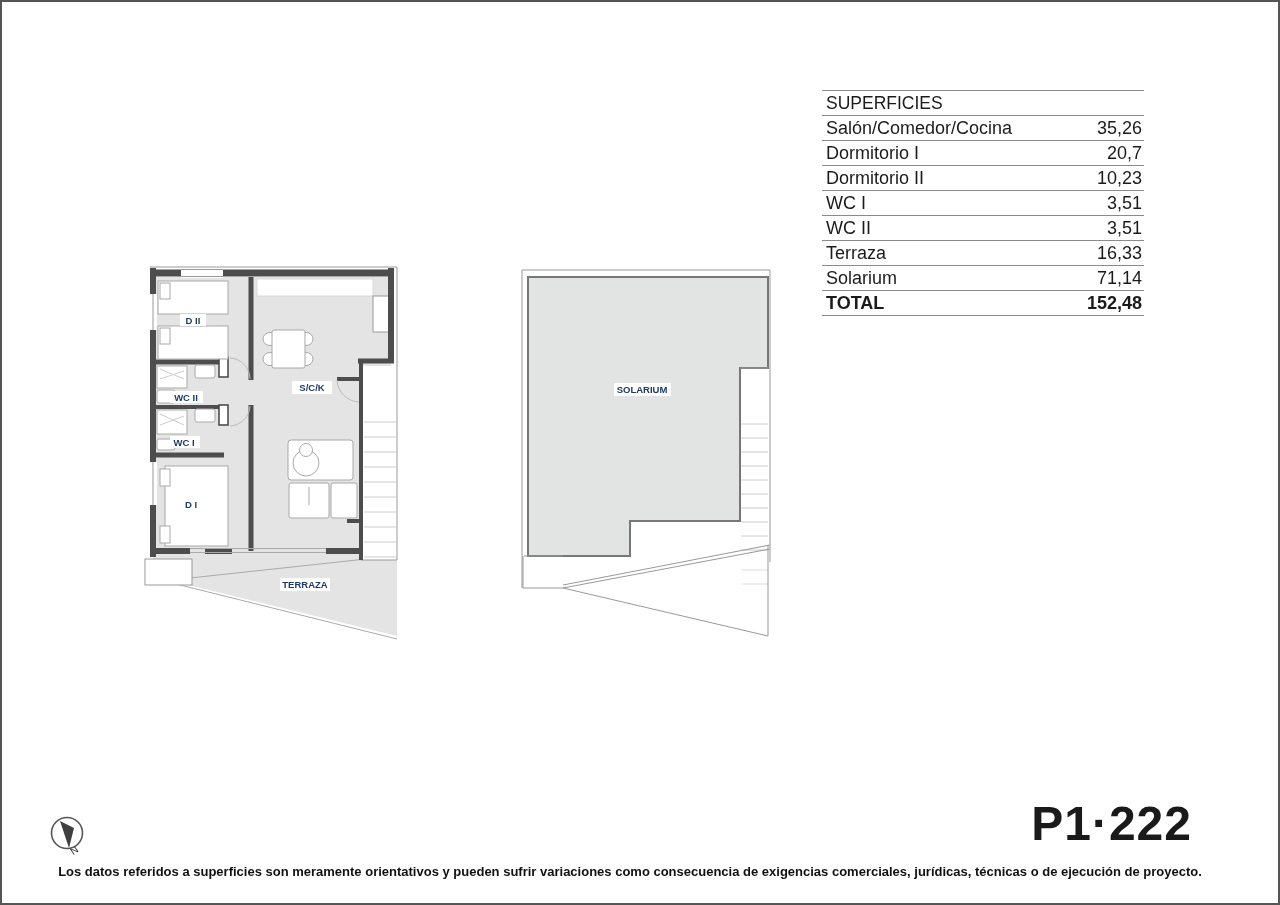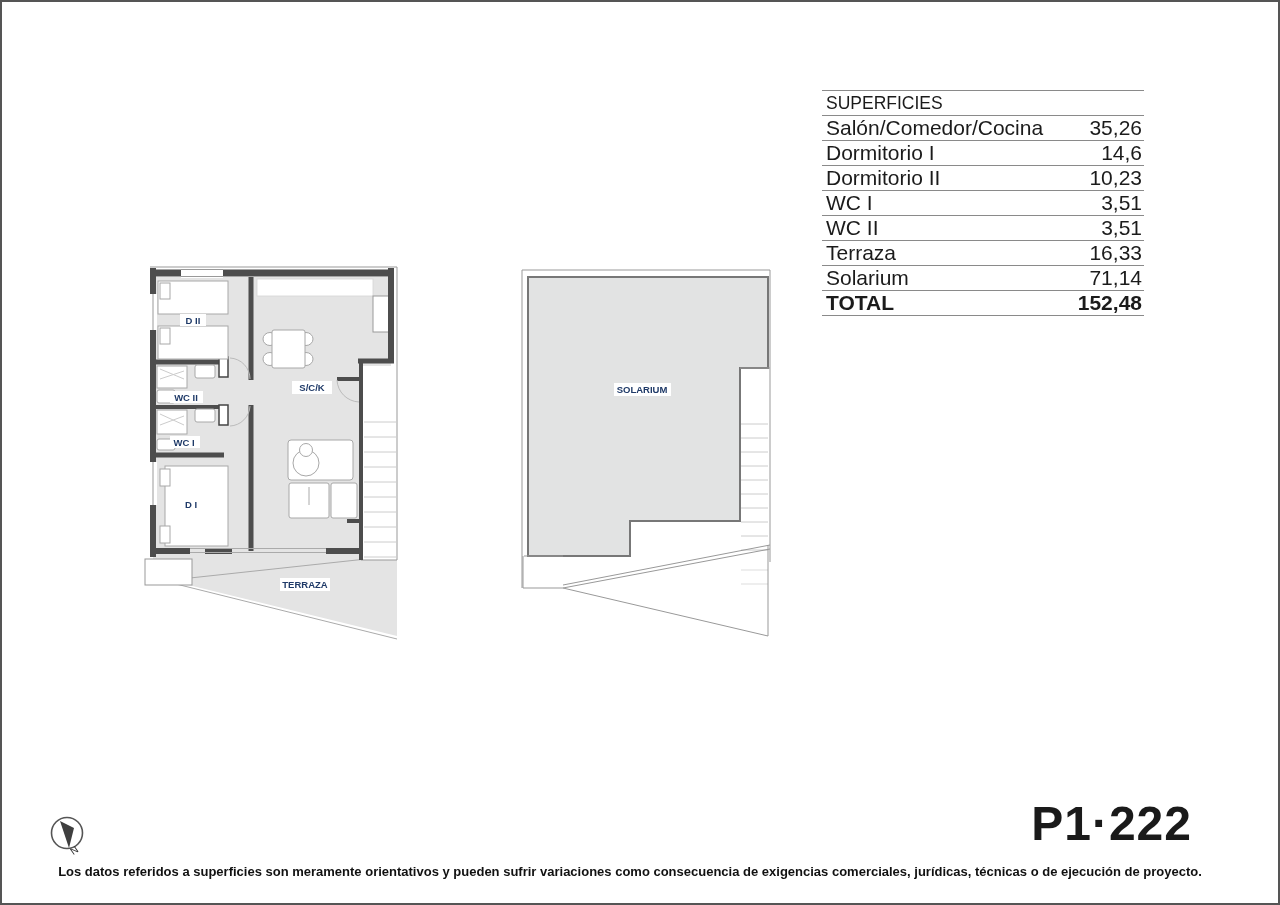--- a/index.html
+++ b/index.html
@@ -5,21 +5,21 @@
   html,body{margin:0;padding:0;background:#fff;}
   body{width:1280px;height:905px;position:relative;overflow:hidden;
        font-family:"Liberation Sans",sans-serif;color:#1b1b1b;}
   .frame{position:absolute;inset:0;border:2px solid #555;box-sizing:border-box;pointer-events:none;}
 
   
   .surf-table{position:absolute;left:822px;top:90px;width:322px;border-top:1px solid #8a8a8a;}
   .surf-title{height:25px;line-height:25px;font-size:17.5px;border-bottom:1px solid #8a8a8a;
               padding-left:4px;box-sizing:border-box;}
   .surf-row{height:25px;line-height:24px;display:flex;justify-content:space-between;
-            border-bottom:1px solid #8a8a8a;font-size:21px;box-sizing:border-box;
+            border-bottom:1px solid #8a8a8a;font-size:18px;box-sizing:border-box;
             padding:0 2px 0 4px;}
   .surf-row.total{font-weight:bold;}
 
   
   .plan-code{position:absolute;right:88px;top:772px;font-size:48px;font-weight:bold;
              letter-spacing:1px;color:#1a1a1a;margin-top:24px;}
   .disclaimer{position:absolute;left:0;right:20px;top:864px;text-align:center;
               font-size:13px;font-weight:bold;color:#111;}
 
   .plan-svg{position:absolute;}
@@ -32,21 +32,21 @@
 <div class="frame"></div>
 
 <div class="surf-table">
   <div class="surf-title">SUPERFICIES</div>
   <div class="surf-row">
     <span>Salón/Comedor/Cocina</span>
     <span>35,26</span>
   </div>
   <div class="surf-row">
     <span>Dormitorio I</span>
-    <span>14,6</span>
+    <span>20,7</span>
   </div>
   <div class="surf-row">
     <span>Dormitorio II</span>
     <span>10,23</span>
   </div>
   <div class="surf-row">
     <span>WC I</span>
     <span>3,51</span>
   </div>
   <div class="surf-row">

